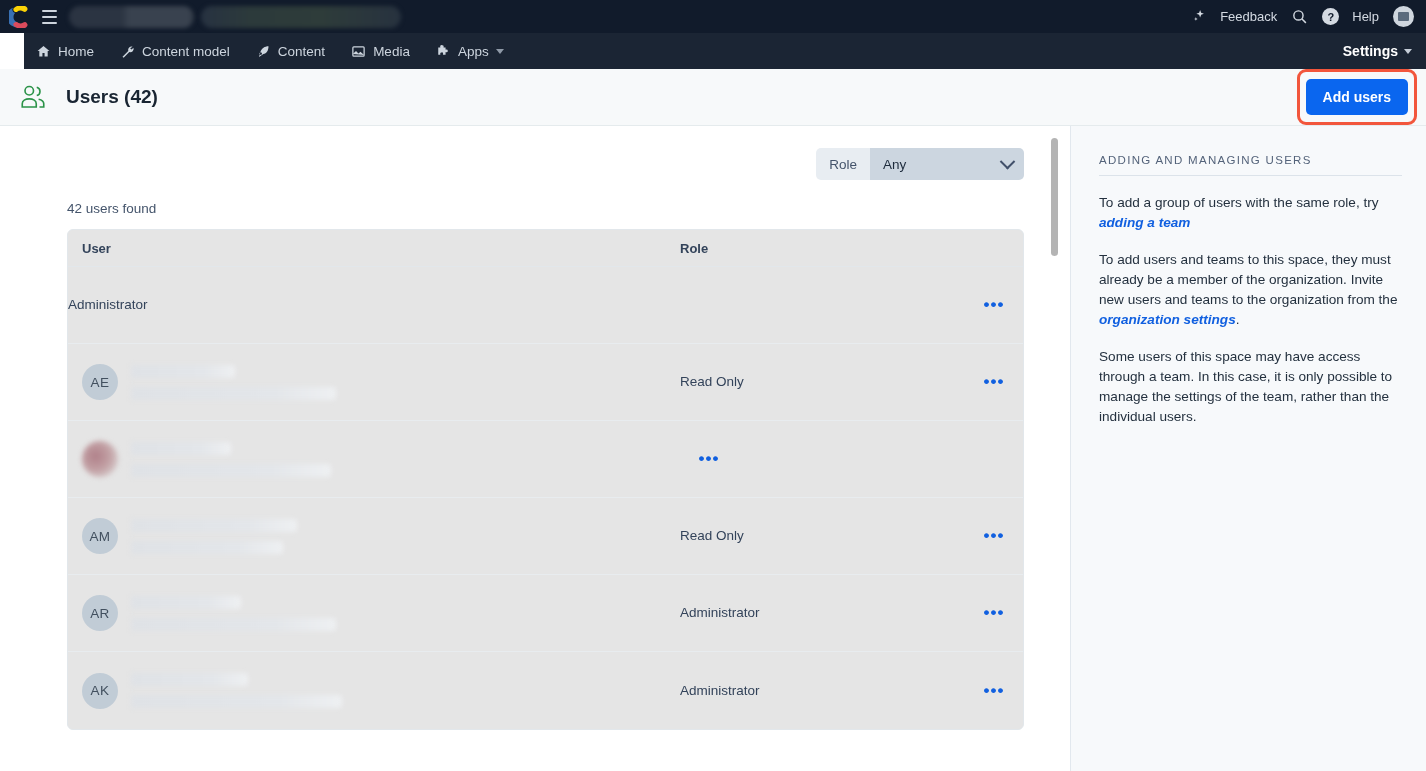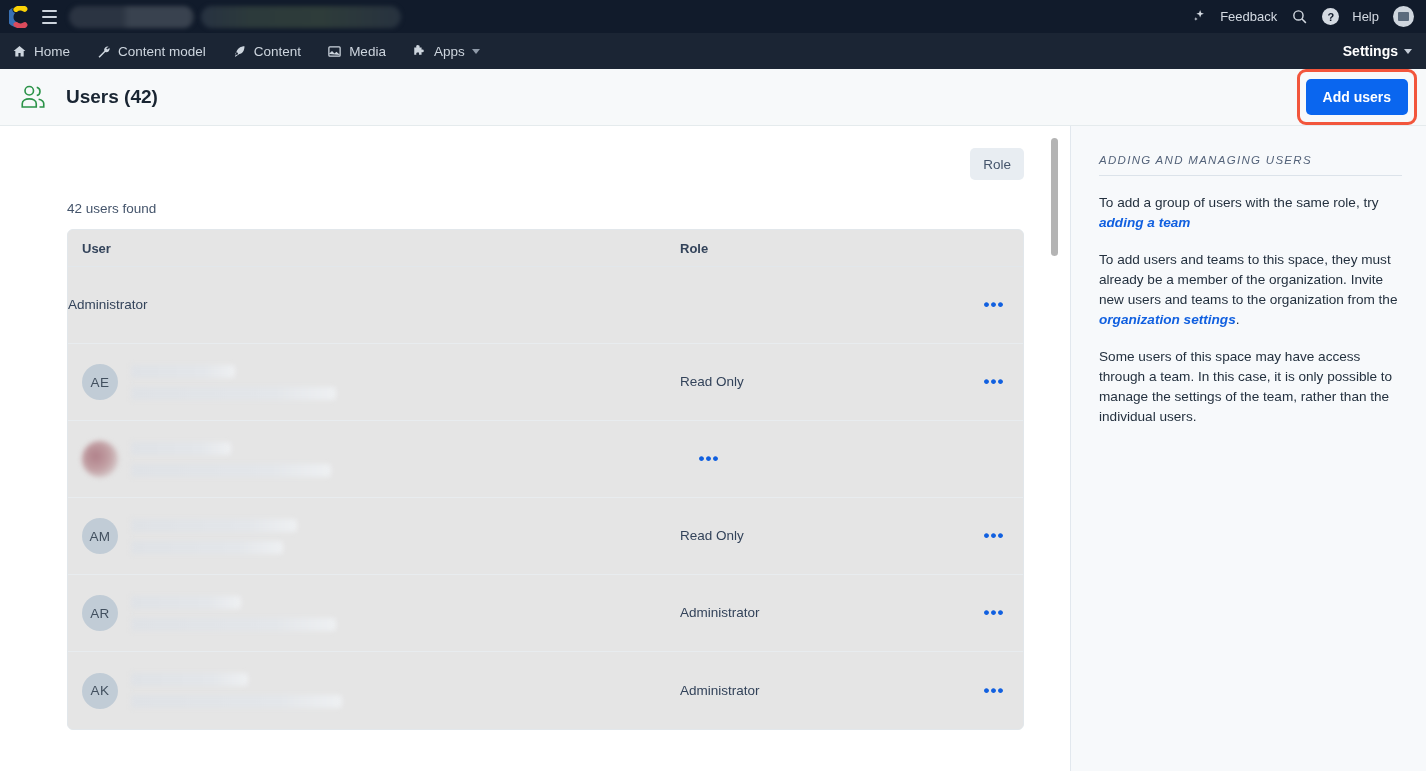--- a/index.html
+++ b/index.html
@@ -57,20 +57,21 @@
 
   
   .navbar {
     height: 36px;
     background: #1b2534;
     display: flex;
     align-items: center;
     padding: 0 14px 0 12px;
     color: #c9d1da;
     font-size: 13.5px;
+    margin-left: 24px;
   }
   .nav-item {
     display: flex; align-items: center; gap: 7px;
     margin-right: 26px; cursor: pointer; color: #cdd5de;
   }
   .nav-item svg { display: block; }
   .nav-right { margin-left: auto; display:flex; align-items:center; gap:6px;
     color:#ffffff; font-weight: bold; font-size: 14px; cursor:pointer; }
   .caret { width:0; height:0; border-left:4px solid transparent; border-right:4px solid transparent;
     border-top:5px solid #8f9aa8; }
@@ -157,21 +158,21 @@
     width: 7px; height: 118px; border-radius: 4px; background: #b4b4b4;
   }
 
   
   .side-col {
     width: 356px; background:#f7f9fb; border-left: 1px solid #e2e8ee;
     padding: 28px 24px 0 28px;
   }
   .side-title {
     font-size: 11.5px; letter-spacing: 1.3px; color:#54637a; text-transform: uppercase;
-    padding-bottom: 9px; border-bottom: 1px solid #dce3ea; font-style: italic;
+    padding-bottom: 9px; border-bottom: 1px solid #dce3ea;
   }
   .side-p { margin-top: 17px; font-size: 13.6px; line-height: 20px; color:#24313f; }
   .side-p:first-of-type { margin-top: 20px; }
   a.side-link { color:#1160e0; font-weight:bold; text-decoration:none; cursor:pointer;font-style:italic; }
 </style>
 </head>
 <body>
 
 <div class="topbar">
   <div class="logo-c">
@@ -286,20 +287,24 @@
 </div>
 
 <div class="body-split">
 
   <div class="main-col">
     <div class="main-inner">
 
       <div class="filter-row">
         <div class="filter-pill">
           <div class="filter-label">Role</div>
+          <div class="filter-select">
+            <span>Any</span>
+            <span class="chev"></span>
+          </div>
         </div>
       </div>
 
       <div class="found-text">42 users found</div>
 
       <div class="table">
         <div class="t-head">
           <div class="c-user">User</div>
           <div class="c-role">Role</div>
           <div class="menu-cell"></div>

